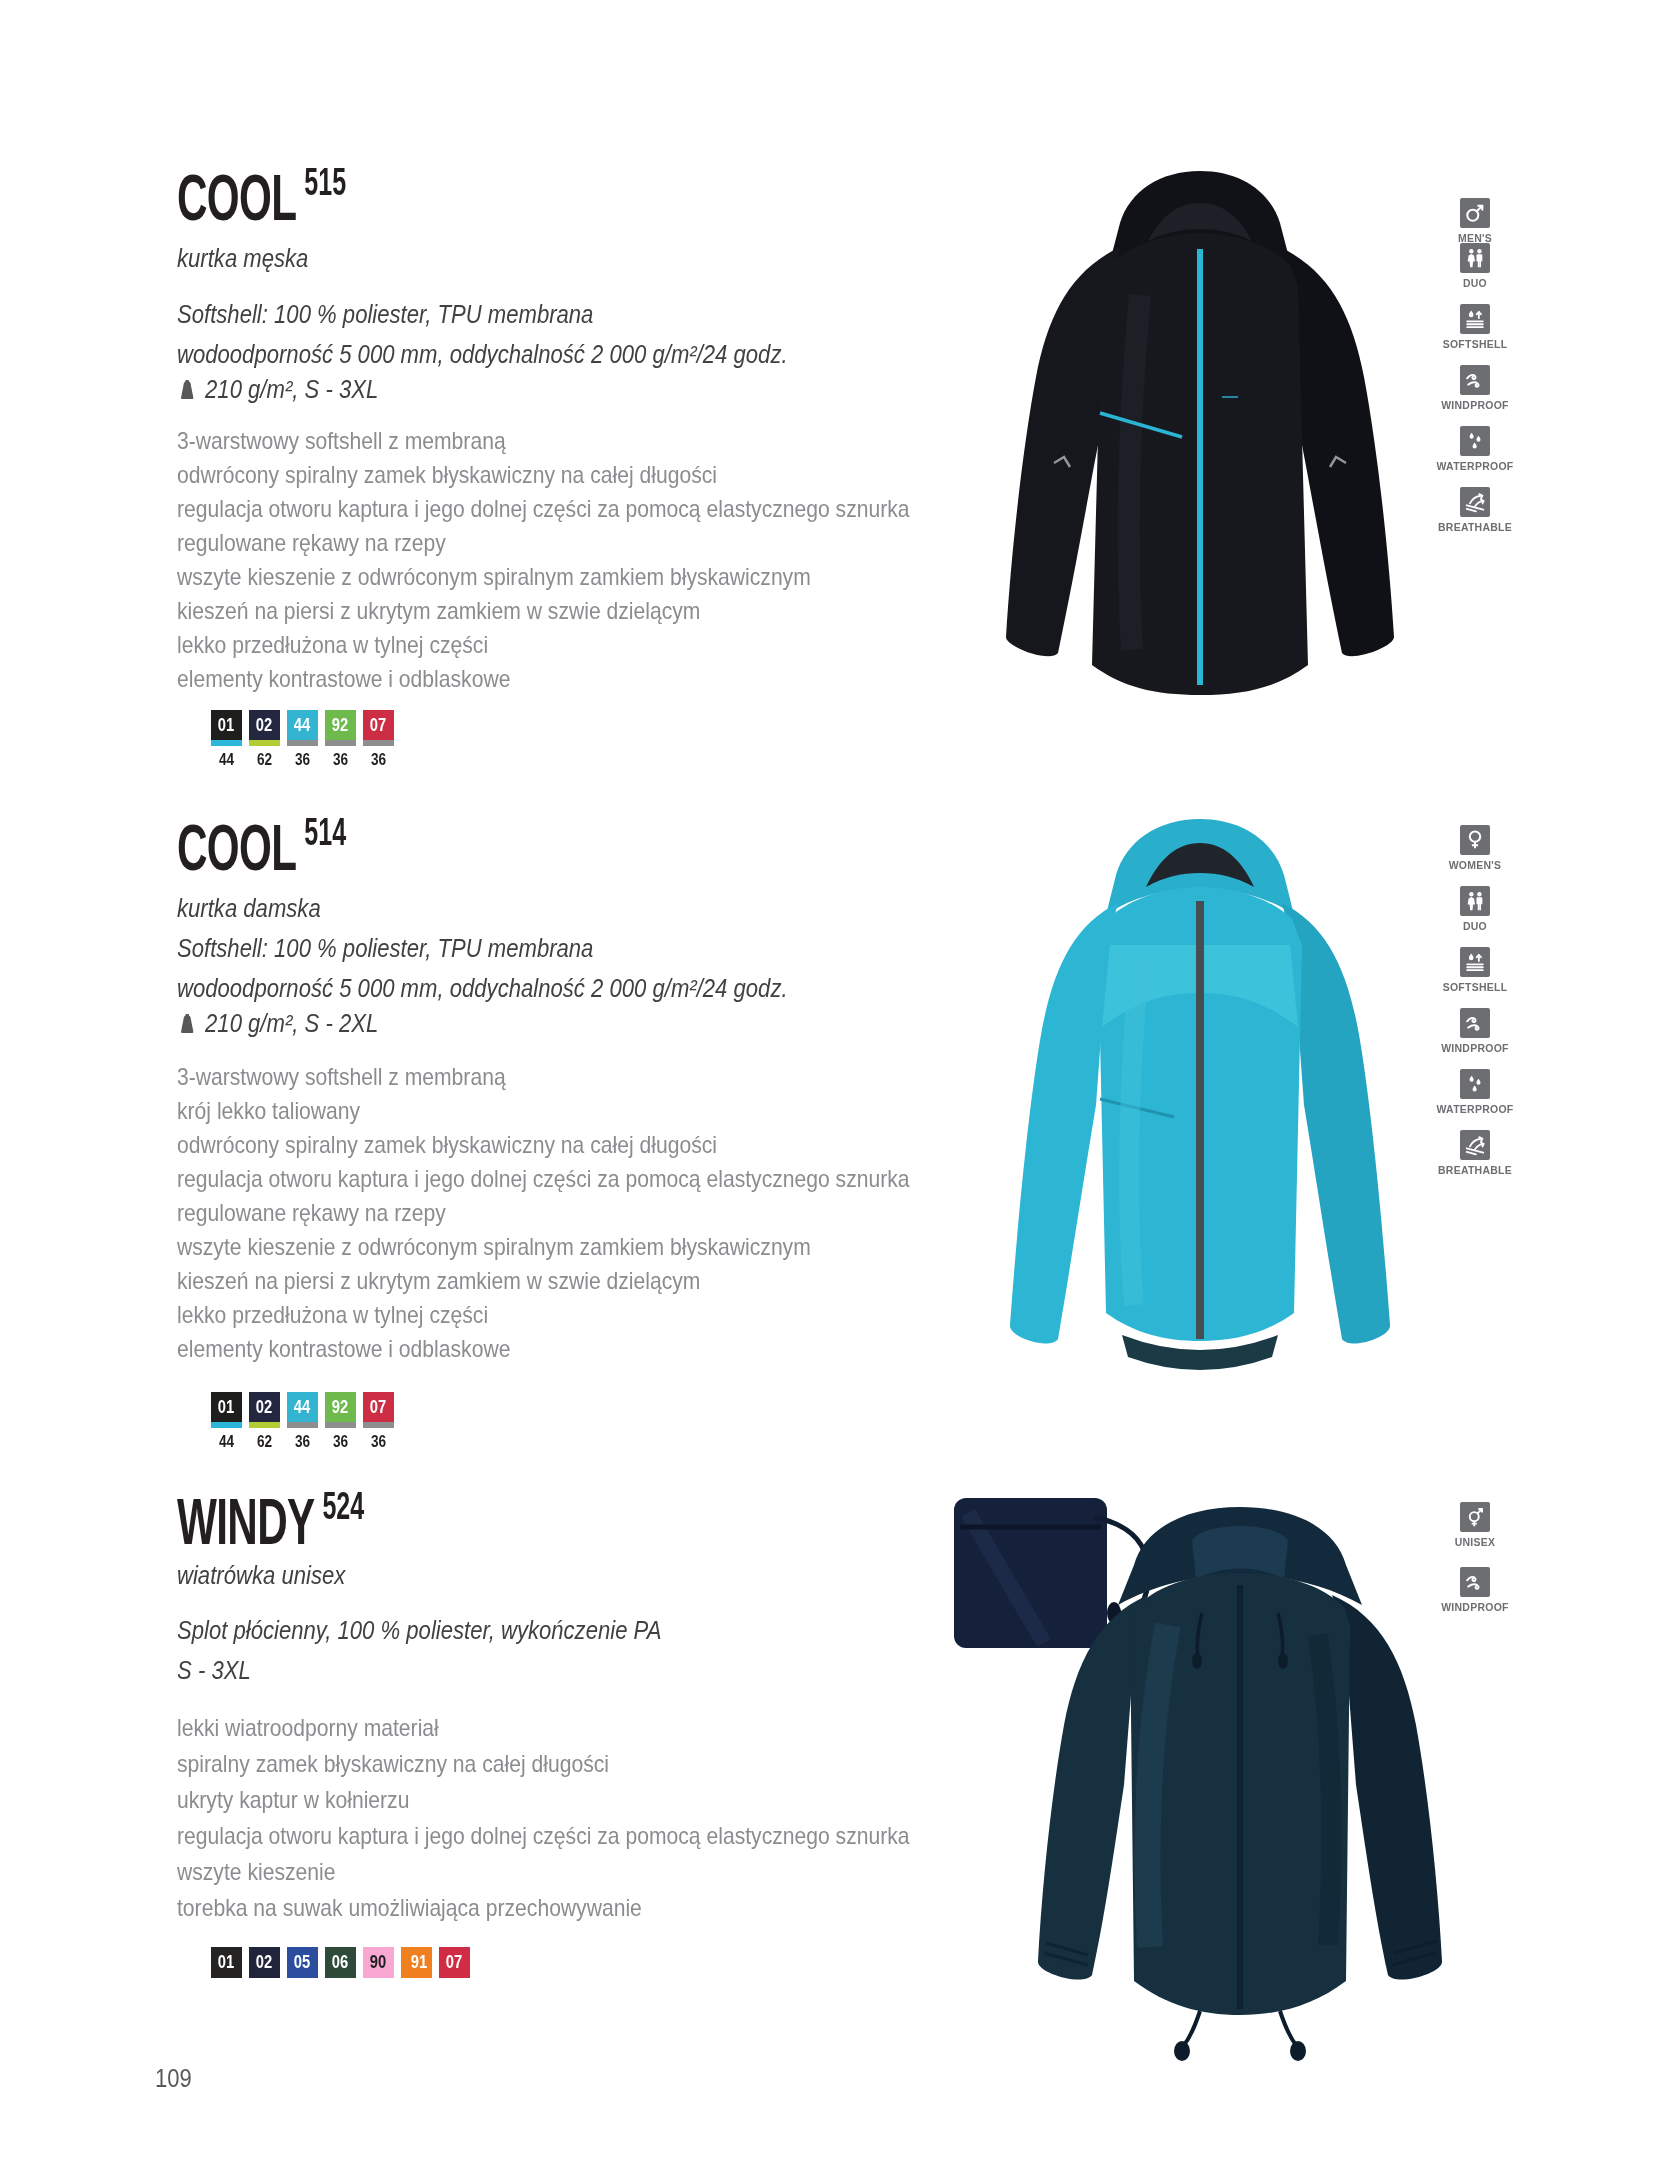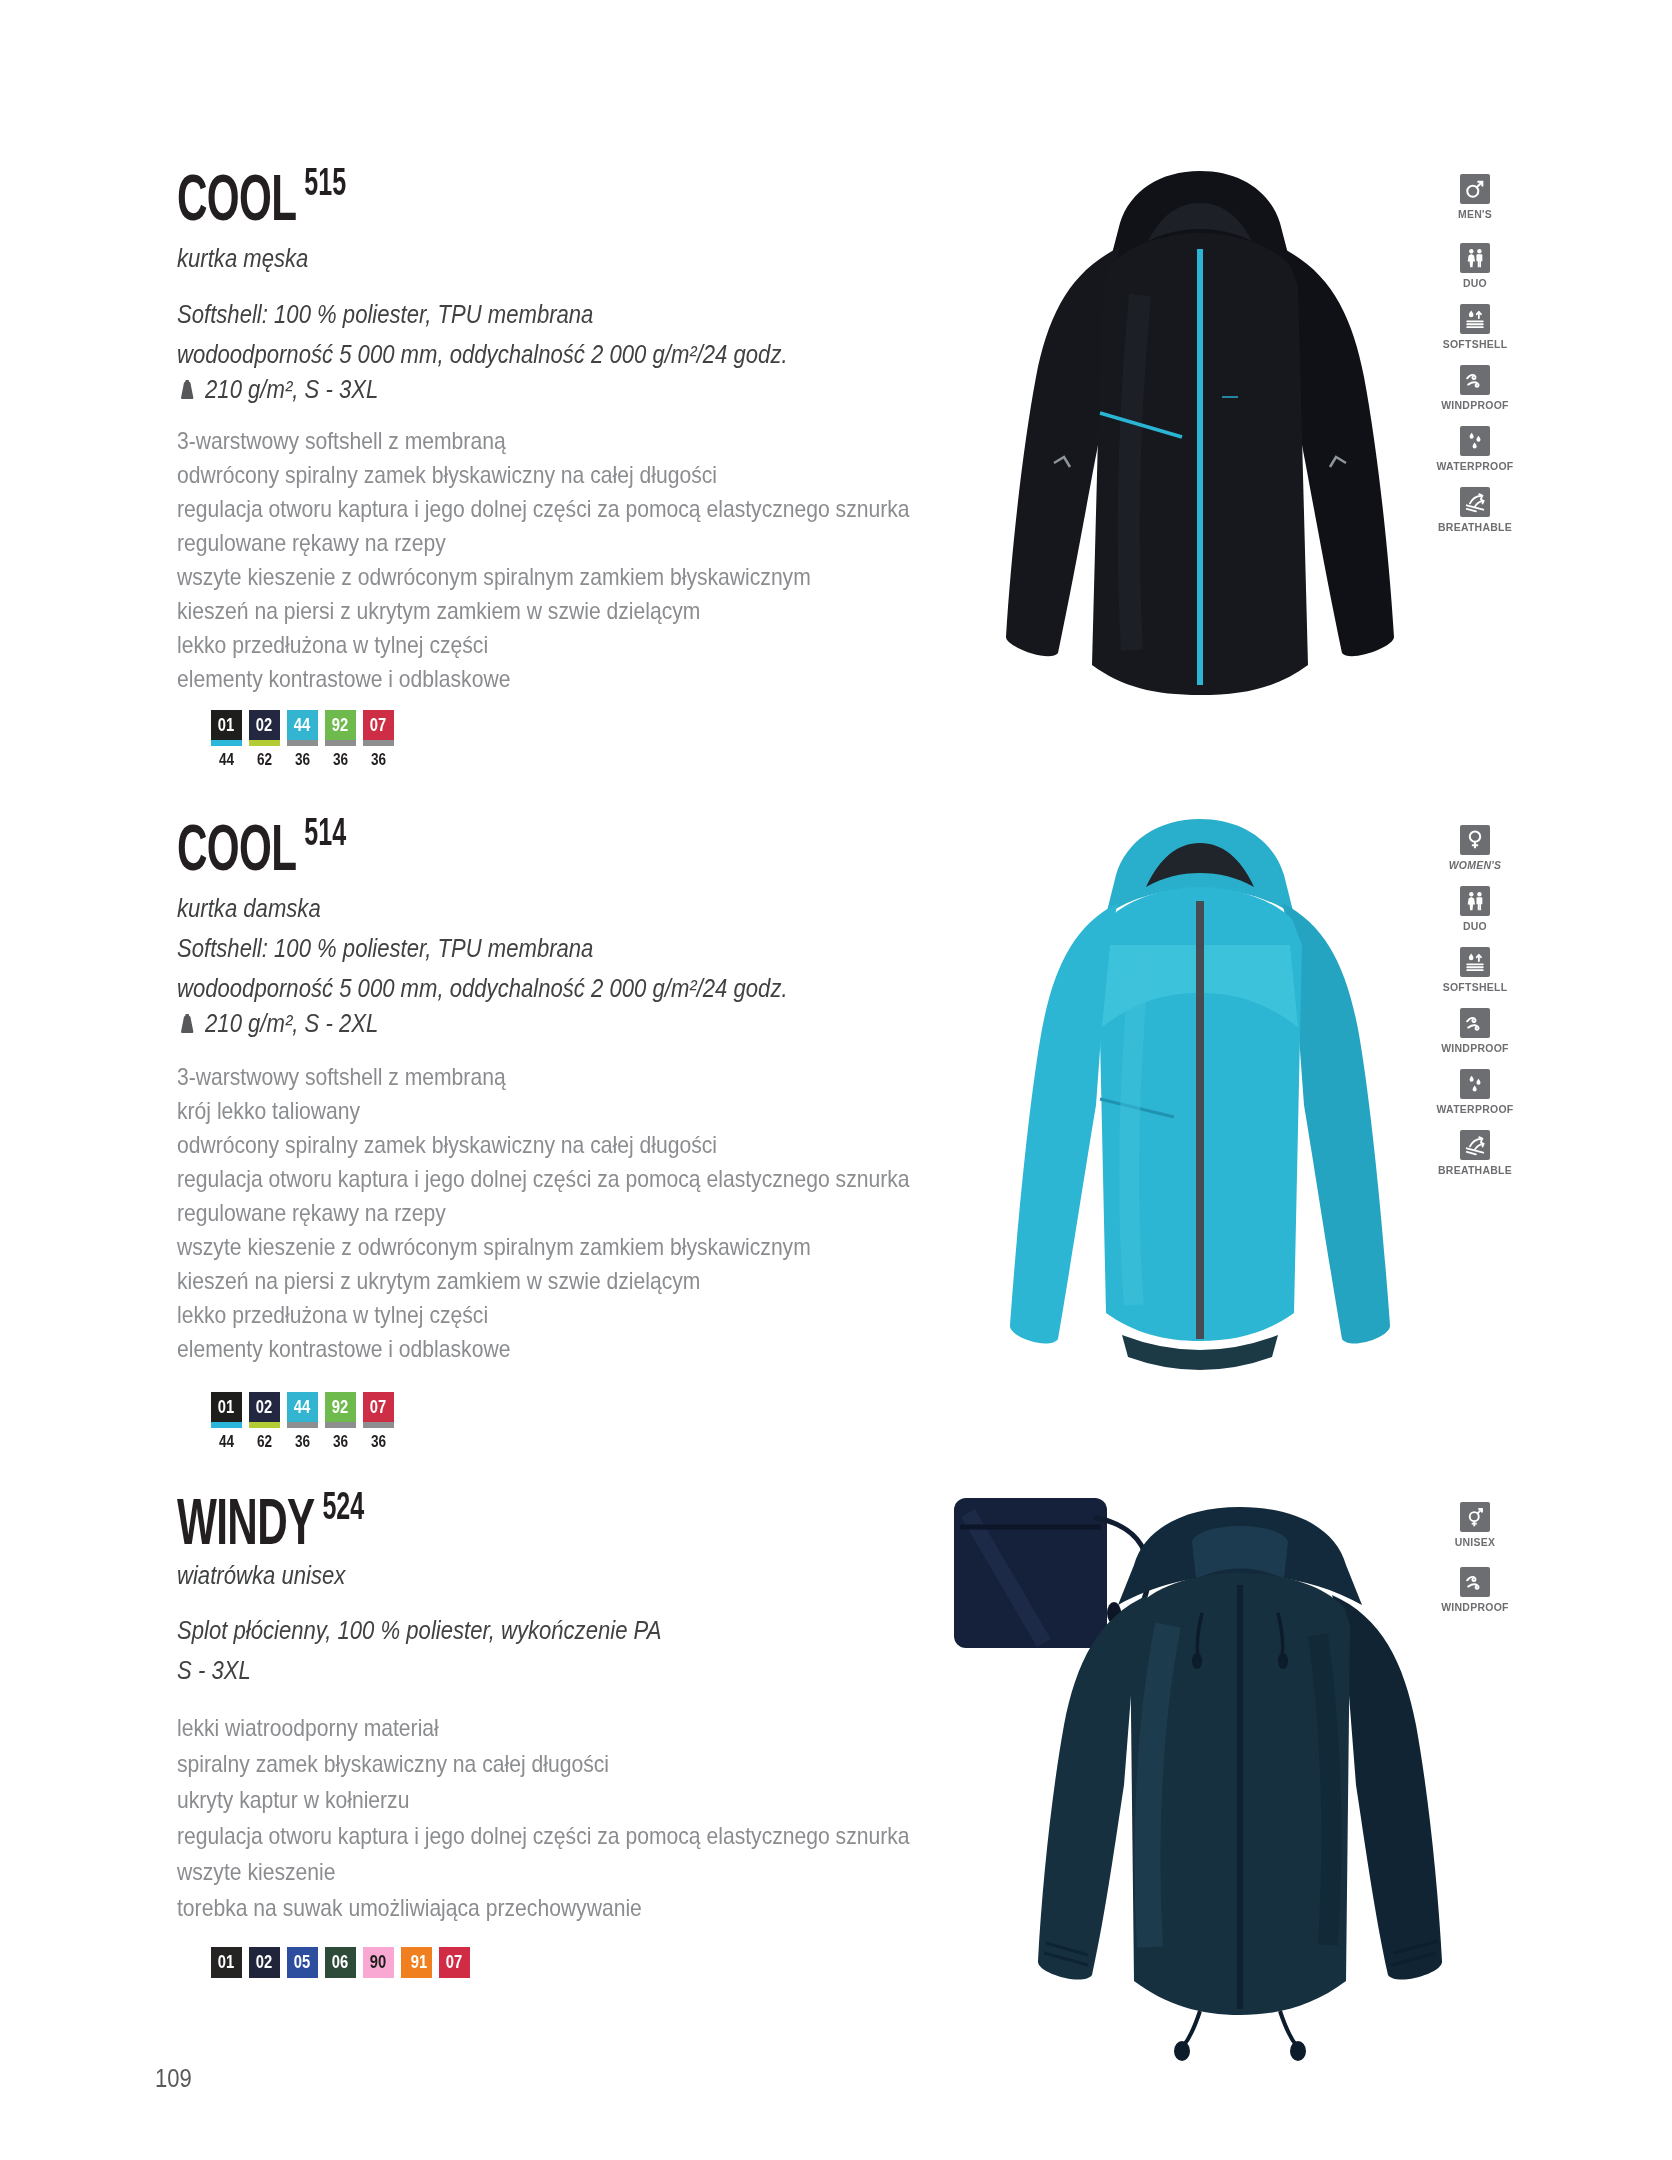--- a/index.html
+++ b/index.html
@@ -112,21 +112,21 @@
     <path d="M330 102 C380 126 402 170 414 232 C426 296 438 396 444 492 c0 10 -44 26 -52 16 C376 432 362 352 352 300 L340 140 Z" fill="#0f1116"></path>
     <path d="M160 120 C180 98 220 88 250 88 s70 10 90 32 l8 20 L358 520 c-30 22 -62 30 -108 30 s-78 -8 -108 -30 L152 140 z" fill="#16181d"></path>
     <path d="M190 150 C178 280 176 400 182 505" stroke="#23262d" stroke-width="22" fill="none" opacity=".55"></path>
     <rect x="247" y="104" width="6" height="436" fill="#2ab5d4"></rect>
     <path d="M150 268 L232 292" stroke="#2ab5d4" stroke-width="3.5" fill="none"></path>
     <path d="M104 318 l10 -6 6 10" stroke="#8f959b" stroke-width="2.5" fill="none"></path>
     <path d="M396 318 l-10 -6 -6 10" stroke="#8f959b" stroke-width="2.5" fill="none"></path>
     <path d="M272 252 h16" stroke="#2ab5d4" stroke-width="2" opacity=".7"></path>
   </svg>
 
-  <div class="ficon" style="top:174px;">
+  <div class="ficon" style="top:198px;">
     <div class="ficon-box">
       <svg width="22" height="22" viewBox="0 0 24 24">
           <circle cx="9.6" cy="14.4" r="6" fill="none" stroke="#fff" stroke-width="2.2"></circle>
           <path d="M13.9 10.1 L20 4 M14.6 4 H20 V9.4" stroke="#fff" stroke-width="2.2" fill="none"></path>
         </svg>
     </div>
     <div class="ficon-label">MEN'S</div>
   </div>
   <div class="ficon" style="top:243px;">
     <div class="ficon-box">
@@ -267,21 +267,21 @@
     <path d="M168 108 C124 130 104 172 92 234 C80 300 68 420 60 530 c-2 12 40 26 48 14 C122 462 136 370 146 310 L158 146 Z" fill="#2cb6d3"></path>
     <path d="M332 108 C376 130 396 172 408 234 C420 300 432 420 440 530 c2 12 -40 26 -48 14 C378 462 364 370 354 310 L342 146 Z" fill="#24a4c1"></path>
     <path d="M158 124 C180 102 220 92 250 92 s70 10 92 32 l10 26 -8 368 c-28 20 -58 28 -94 28 s-66 -8 -94 -28 l-8 -368 z" fill="#2cb6d3"></path>
     <path d="M160 150 L340 150 L348 232 C316 208 288 198 250 198 s-66 10 -98 34 z" fill="#41c4dd" opacity=".85"></path>
     <path d="M172 540 q78 30 156 0 l-6 22 q-72 26 -144 0 z" fill="#1c3a45"></path>
     <rect x="246" y="106" width="8" height="438" fill="#474c52"></rect>
     <path d="M150 304 L224 322" stroke="#1f93b0" stroke-width="3" fill="none"></path>
     <path d="M190 160 C178 290 176 410 184 510" stroke="#3fc2db" stroke-width="20" fill="none" opacity=".5"></path>
   </svg>
 
-  <div class="ficon" style="top:825px;font-style:italic;">
+  <div class="ficon" style="top:825px;">
     <div class="ficon-box">
       <svg width="22" height="22" viewBox="0 0 24 24">
           <circle cx="12" cy="8.3" r="5.7" fill="none" stroke="#fff" stroke-width="2.2"></circle>
           <path d="M12 14 V21 M8.6 17.6 H15.4" stroke="#fff" stroke-width="2.2" fill="none"></path>
         </svg>
     </div>
     <div class="ficon-label">WOMEN'S</div>
   </div>
   <div class="ficon" style="top:886px;">
     <div class="ficon-box">

